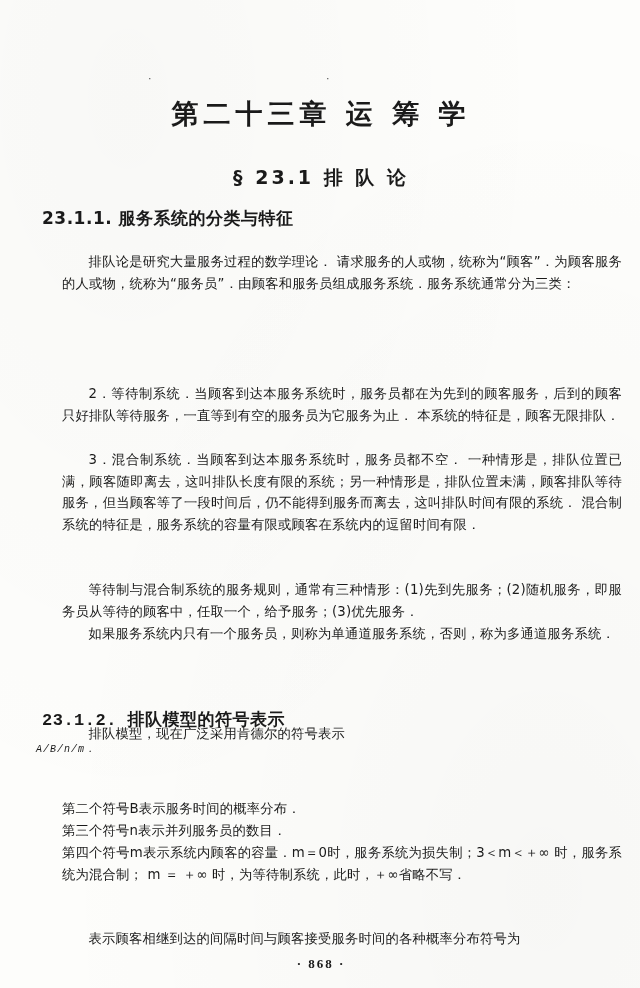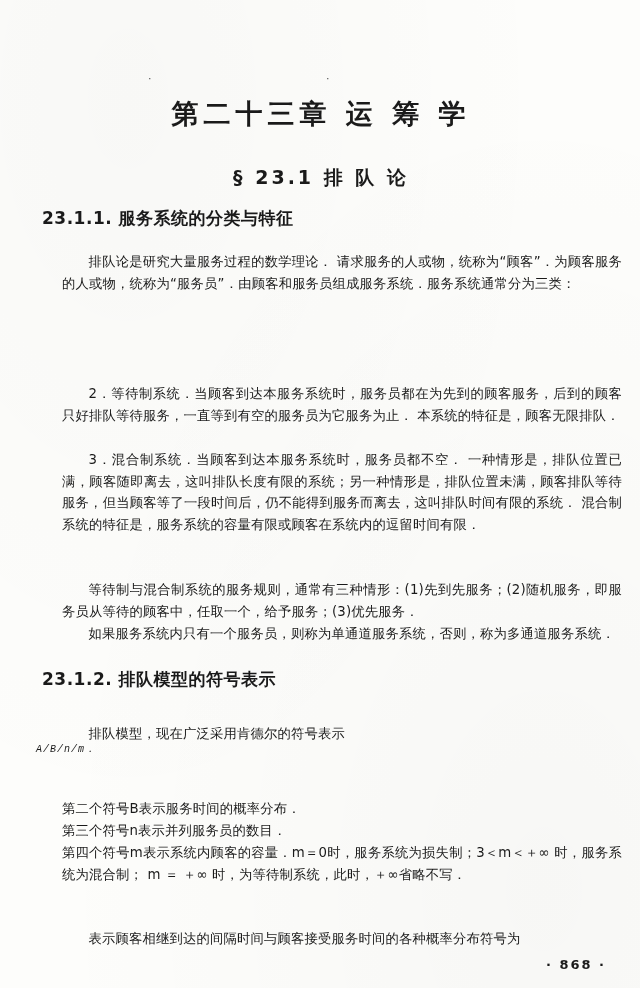--- a/index.html
+++ b/index.html
@@ -79,21 +79,21 @@
   }
   h3.subsection {
     position: absolute;
     left: 6px;
     margin: 0;
     font-size: 17px;
     font-weight: bold;
     letter-spacing: 0.5px;
   }
   #sub1 { top: 207px; }
-  #sub2 { top: 668px; }
+  #sub2 { top: 708px; font-family: Liberation Mono, monospace; }
 
   .para {
     position: absolute;
     left: 18px;
     width: 560px;
     margin: 8px;
     font-size: 13.3px;
     line-height: 21.5px;
     text-align: justify;
     text-justify: inter-ideograph;
@@ -108,24 +108,25 @@
     font-family: Liberation Mono, monospace;
     font-style: italic;
     font-size: 10px;
     letter-spacing: 1px;
   }
   .page-number {
     position: absolute;
     left: 0;
     bottom: 16px;
     width: 570px;
-    text-align: right;
+    text-align: center;
     font-size: 13px;
     letter-spacing: 2px;
     font-weight: bold;
+    font-family: Liberation Serif, serif;
   }
 </style>
 </head>
 <body>
 
 <div class="page">
   <div class="content">
 
     <div class="top-marks">
       <span class="mark-a">·</span>

